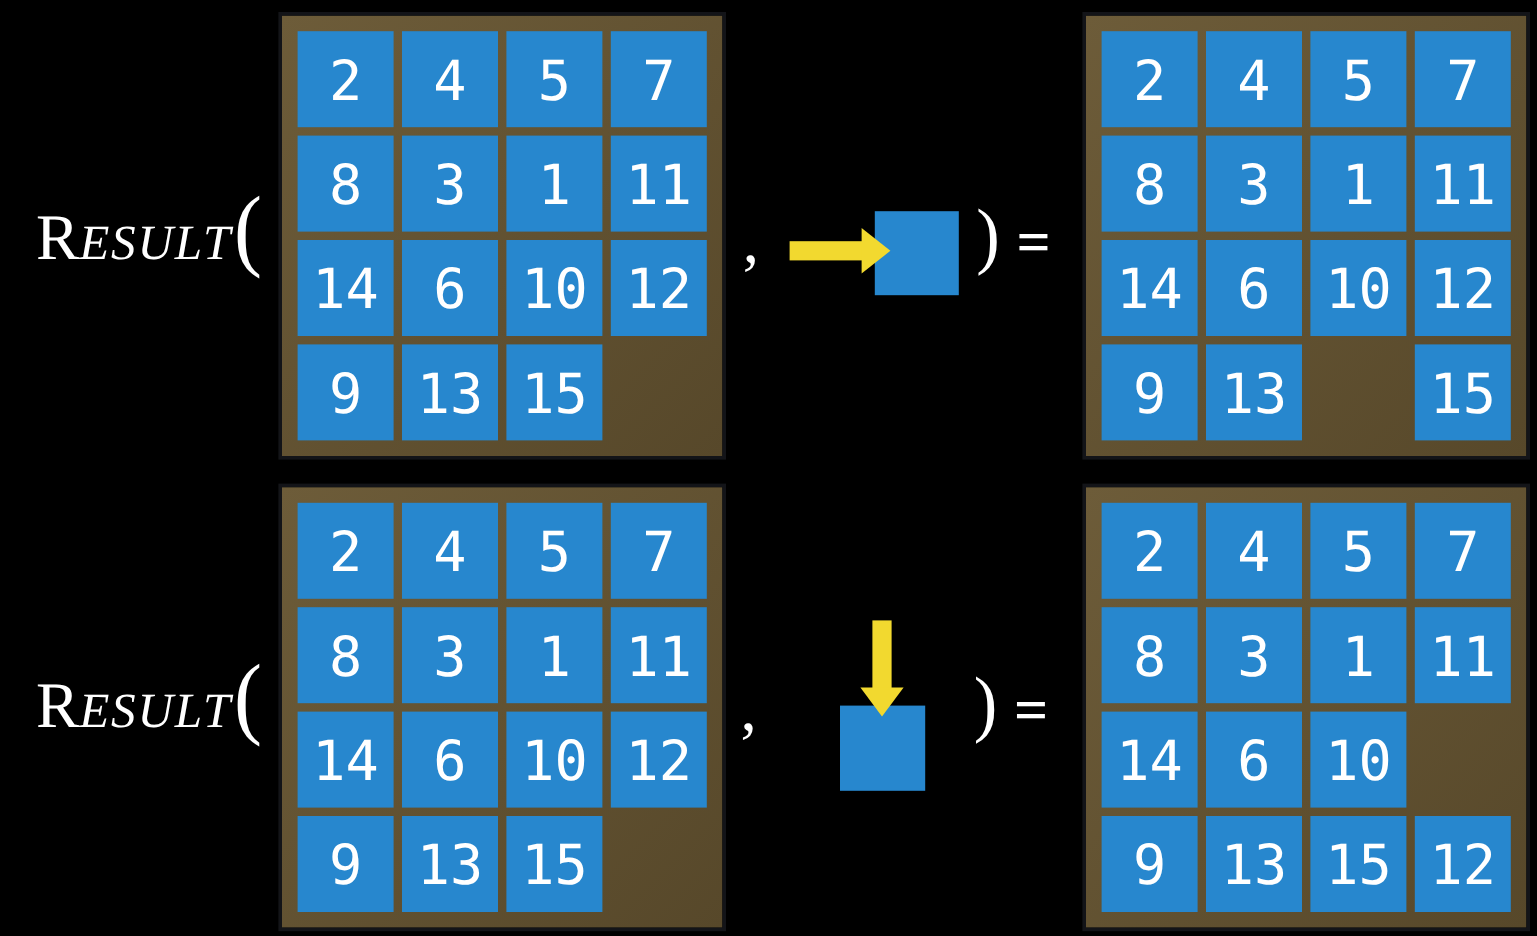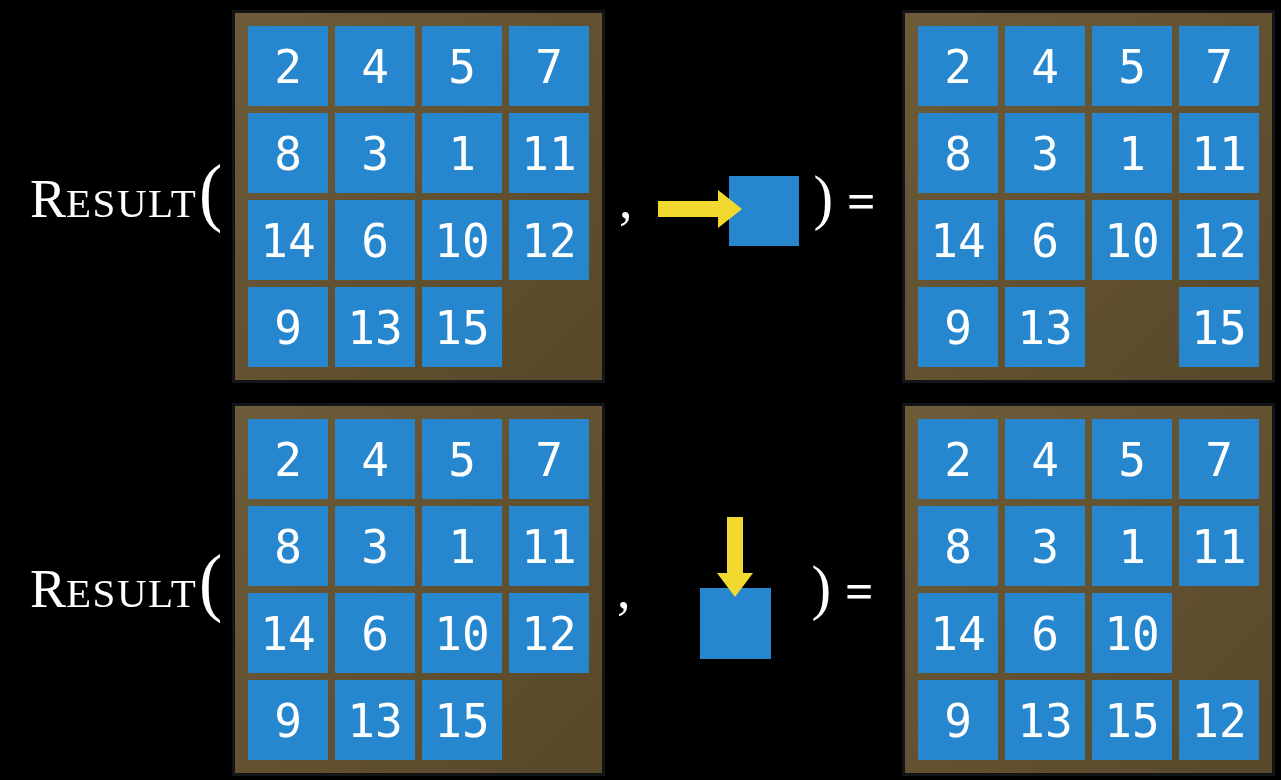--- a/index.html
+++ b/index.html
@@ -16,21 +16,21 @@
   
   .result-label {
     position: absolute;
     display: flex;
     align-items: baseline;
     color: var(--text, #fff);
     white-space: nowrap;
   }
   .result-label span { line-height: 1; display: inline-block; }
   .fn-cap  { font-size: 54px; }
-  .fn-rest { font-size: 41px; letter-spacing: 1.5px; }
+  .fn-rest { font-size: 41px; letter-spacing: 1.5px; font-style: italic; }
   .fn-open { font-size: 76px; margin-left: 1px; transform: scaleX(0.92); }
   .lbl-0 { left: 30px; top: 153px; }
   .lbl-1 { left: 30px; top: 543px; }
 
   
   .comma, .fn-close, .equals {
     position: absolute;
     color: var(--text, #fff);
     line-height: 1;
     font-family: "Liberation Serif", serif;

